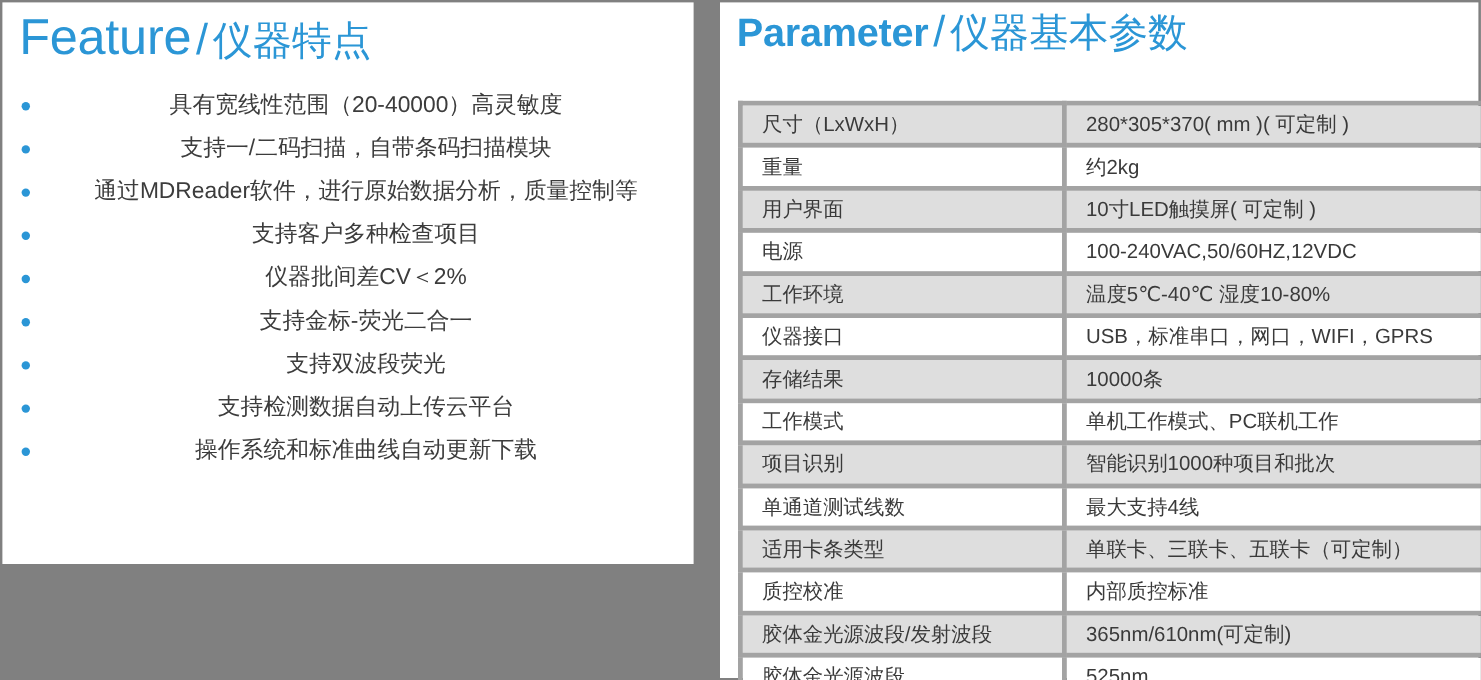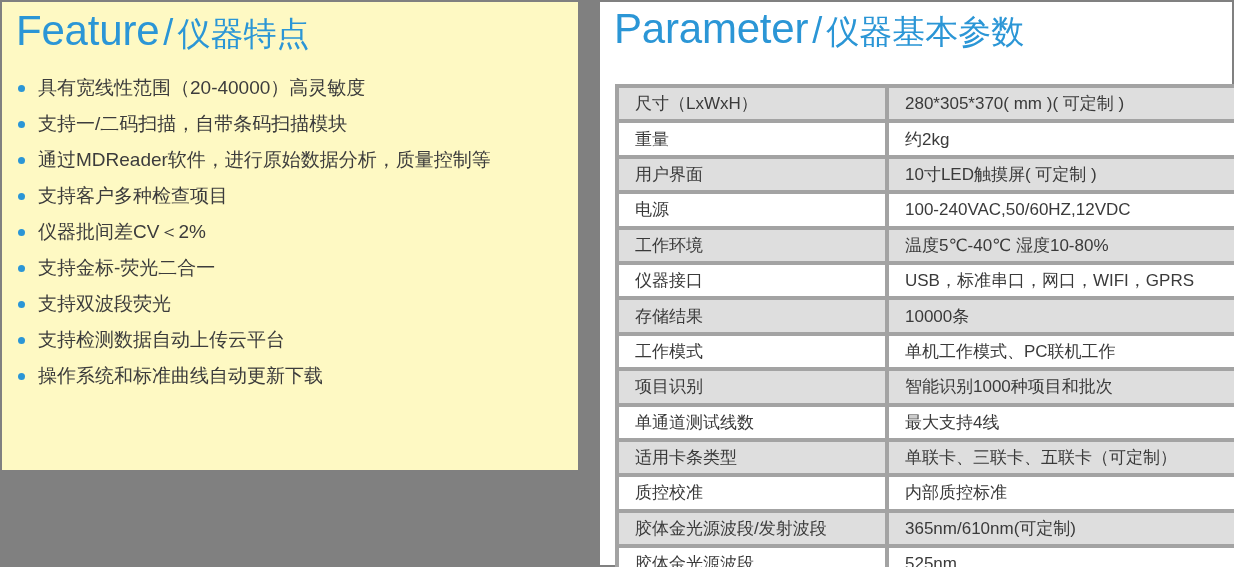--- a/index.html
+++ b/index.html
@@ -22,22 +22,23 @@
     background: #808080;
   }
 
   
   .panel-left {
     position: absolute;
     left: 2px;
     top: 2px;
     width: 576px;
     height: 468px;
-    background: #fef9c3;
+    background: #ffffff;
     box-sizing: border-box;
+    text-align: center;
   }
   .feature-title {
     position: absolute;
     left: 14px;
     top: 8px;
     white-space: nowrap;
     line-height: 1;
   }
   .feature-title .en {
     color: #2b96d6;
@@ -97,22 +98,22 @@
   }
   .param-title {
     position: absolute;
     left: 14px;
     top: 6px;
     white-space: nowrap;
     line-height: 1;
   }
   .param-title .en {
     color: #2b96d6;
-    font-size: 42px;
-    font-weight: 400;
+    font-size: 33px;
+    font-weight: 700;
     letter-spacing: -0.2px;
   }
   .param-title .slash {
     color: #2b96d6;
     font-size: 36px;
     font-weight: 300;
     padding: 0 4px;
   }
   .param-title .cn {
     color: #2b96d6;

